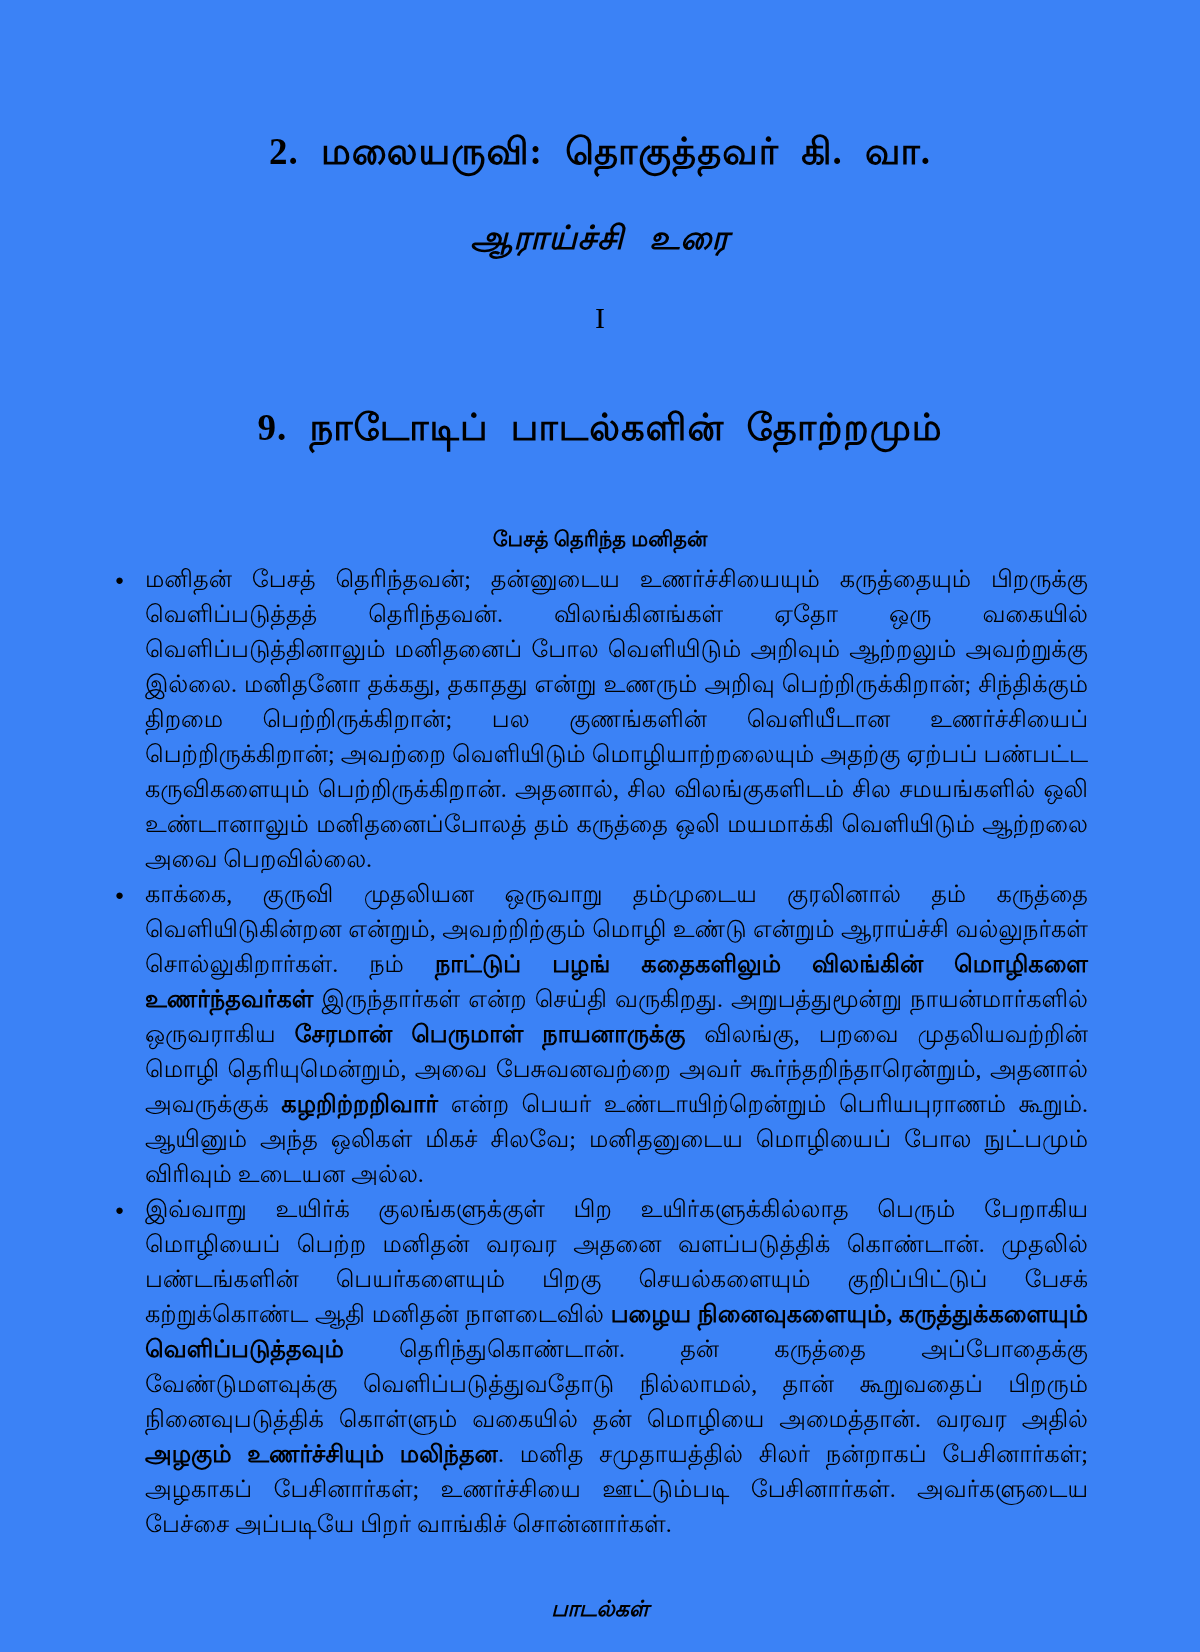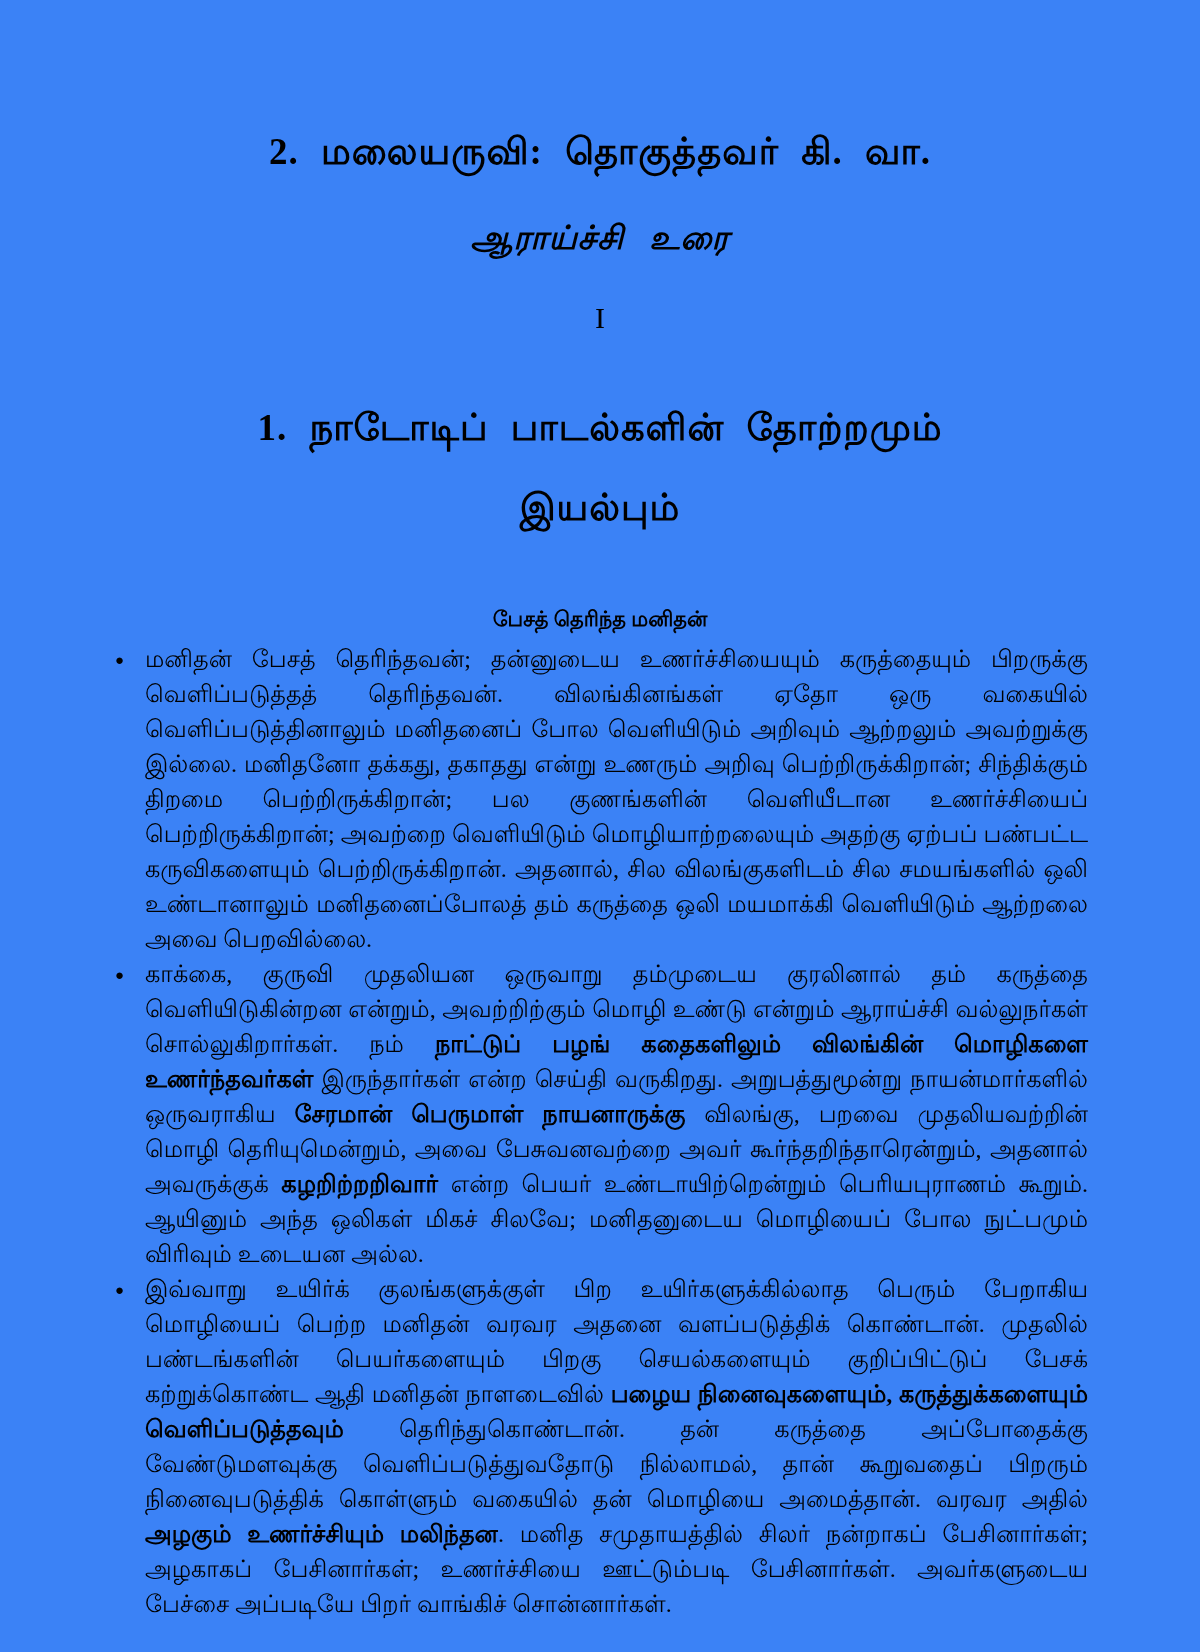--- a/index.html
+++ b/index.html
@@ -97,22 +97,21 @@
 
   <div class="doc-title">
     <div>2. மலையருவி: தொகுத்தவர் கி. வா.</div>
   </div>
 
   <div class="doc-subtitle">ஆராய்ச்சி உரை</div>
 
   <div class="part-numeral">I</div>
 
   <div class="chapter-title">
-    <div>1. நாடோடிப் பாடல்களின் தோற்றமும்</div>
-    <div>இயல்பும்</div>
+    <div>9. நாடோடிப் பாடல்களின் தோற்றமும்</div>
   </div>
 
   <div class="section-heading">பேசத் தெரிந்த மனிதன்</div>
 
   <ul class="bullet-list">
       <li><span>மனிதன் பேசத் தெரிந்தவன்; தன்னுடைய உணர்ச்சியையும் கருத்தையும் பிறருக்கு வெளிப்படுத்தத் தெரிந்தவன். விலங்கினங்கள் ஏதோ ஒரு வகையில் வெளிப்படுத்தினாலும் மனிதனைப் போல வெளியிடும் அறிவும் ஆற்றலும் அவற்றுக்கு இல்லை. மனிதனோ தக்கது, தகாதது என்று உணரும் அறிவு பெற்றிருக்கிறான்; சிந்திக்கும் திறமை பெற்றிருக்கிறான்; பல குணங்களின் வெளியீடான உணர்ச்சியைப் பெற்றிருக்கிறான்; அவற்றை வெளியிடும் மொழியாற்றலையும் அதற்கு ஏற்பப் பண்பட்ட கருவிகளையும் பெற்றிருக்கிறான். அதனால், சில விலங்குகளிடம் சில சமயங்களில் ஒலி உண்டானாலும் மனிதனைப்போலத் தம் கருத்தை ஒலி மயமாக்கி வெளியிடும் ஆற்றலை அவை பெறவில்லை.</span></li>
       <li><span>காக்கை, குருவி முதலியன ஒருவாறு தம்முடைய குரலினால் தம் கருத்தை வெளியிடுகின்றன என்றும், அவற்றிற்கும் மொழி உண்டு என்றும் ஆராய்ச்சி வல்லுநர்கள் சொல்லுகிறார்கள். நம் </span><span class="bold">நாட்டுப் பழங் கதைகளிலும் விலங்கின் மொழிகளை உணர்ந்தவர்கள்</span><span> இருந்தார்கள் என்ற செய்தி வருகிறது. அறுபத்துமூன்று நாயன்மார்களில் ஒருவராகிய </span><span class="bold">சேரமான் பெருமாள் நாயனாருக்கு</span><span> விலங்கு, பறவை முதலியவற்றின் மொழி தெரியுமென்றும், அவை பேசுவனவற்றை அவர் கூர்ந்தறிந்தாரென்றும், அதனால் அவருக்குக் </span><span class="bold">கழறிற்றறிவார்</span><span> என்ற பெயர் உண்டாயிற்றென்றும் பெரியபுராணம் கூறும். ஆயினும் அந்த ஒலிகள் மிகச் சிலவே; மனிதனுடைய மொழியைப் போல நுட்பமும் விரிவும் உடையன அல்ல.</span></li>
       <li><span>இவ்வாறு உயிர்க் குலங்களுக்குள் பிற உயிர்களுக்கில்லாத பெரும் பேறாகிய மொழியைப் பெற்ற மனிதன் வரவர அதனை வளப்படுத்திக் கொண்டான். முதலில் பண்டங்களின் பெயர்களையும் பிறகு செயல்களையும் குறிப்பிட்டுப் பேசக் கற்றுக்கொண்ட ஆதி மனிதன் நாளடைவில் </span><span class="bold">பழைய நினைவுகளையும், கருத்துக்களையும் வெளிப்படுத்தவும்</span><span> தெரிந்துகொண்டான். தன் கருத்தை அப்போதைக்கு வேண்டுமளவுக்கு வெளிப்படுத்துவதோடு நில்லாமல், தான் கூறுவதைப் பிறரும் நினைவுபடுத்திக் கொள்ளும் வகையில் தன் மொழியை அமைத்தான். வரவர அதில் </span><span class="bold">அழகும் உணர்ச்சியும் மலிந்தன</span><span>. மனித சமுதாயத்தில் சிலர் நன்றாகப் பேசினார்கள்; அழகாகப் பேசினார்கள்; உணர்ச்சியை ஊட்டும்படி பேசினார்கள். அவர்களுடைய பேச்சை அப்படியே பிறர் வாங்கிச் சொன்னார்கள்.</span></li>
     </ul>
 

